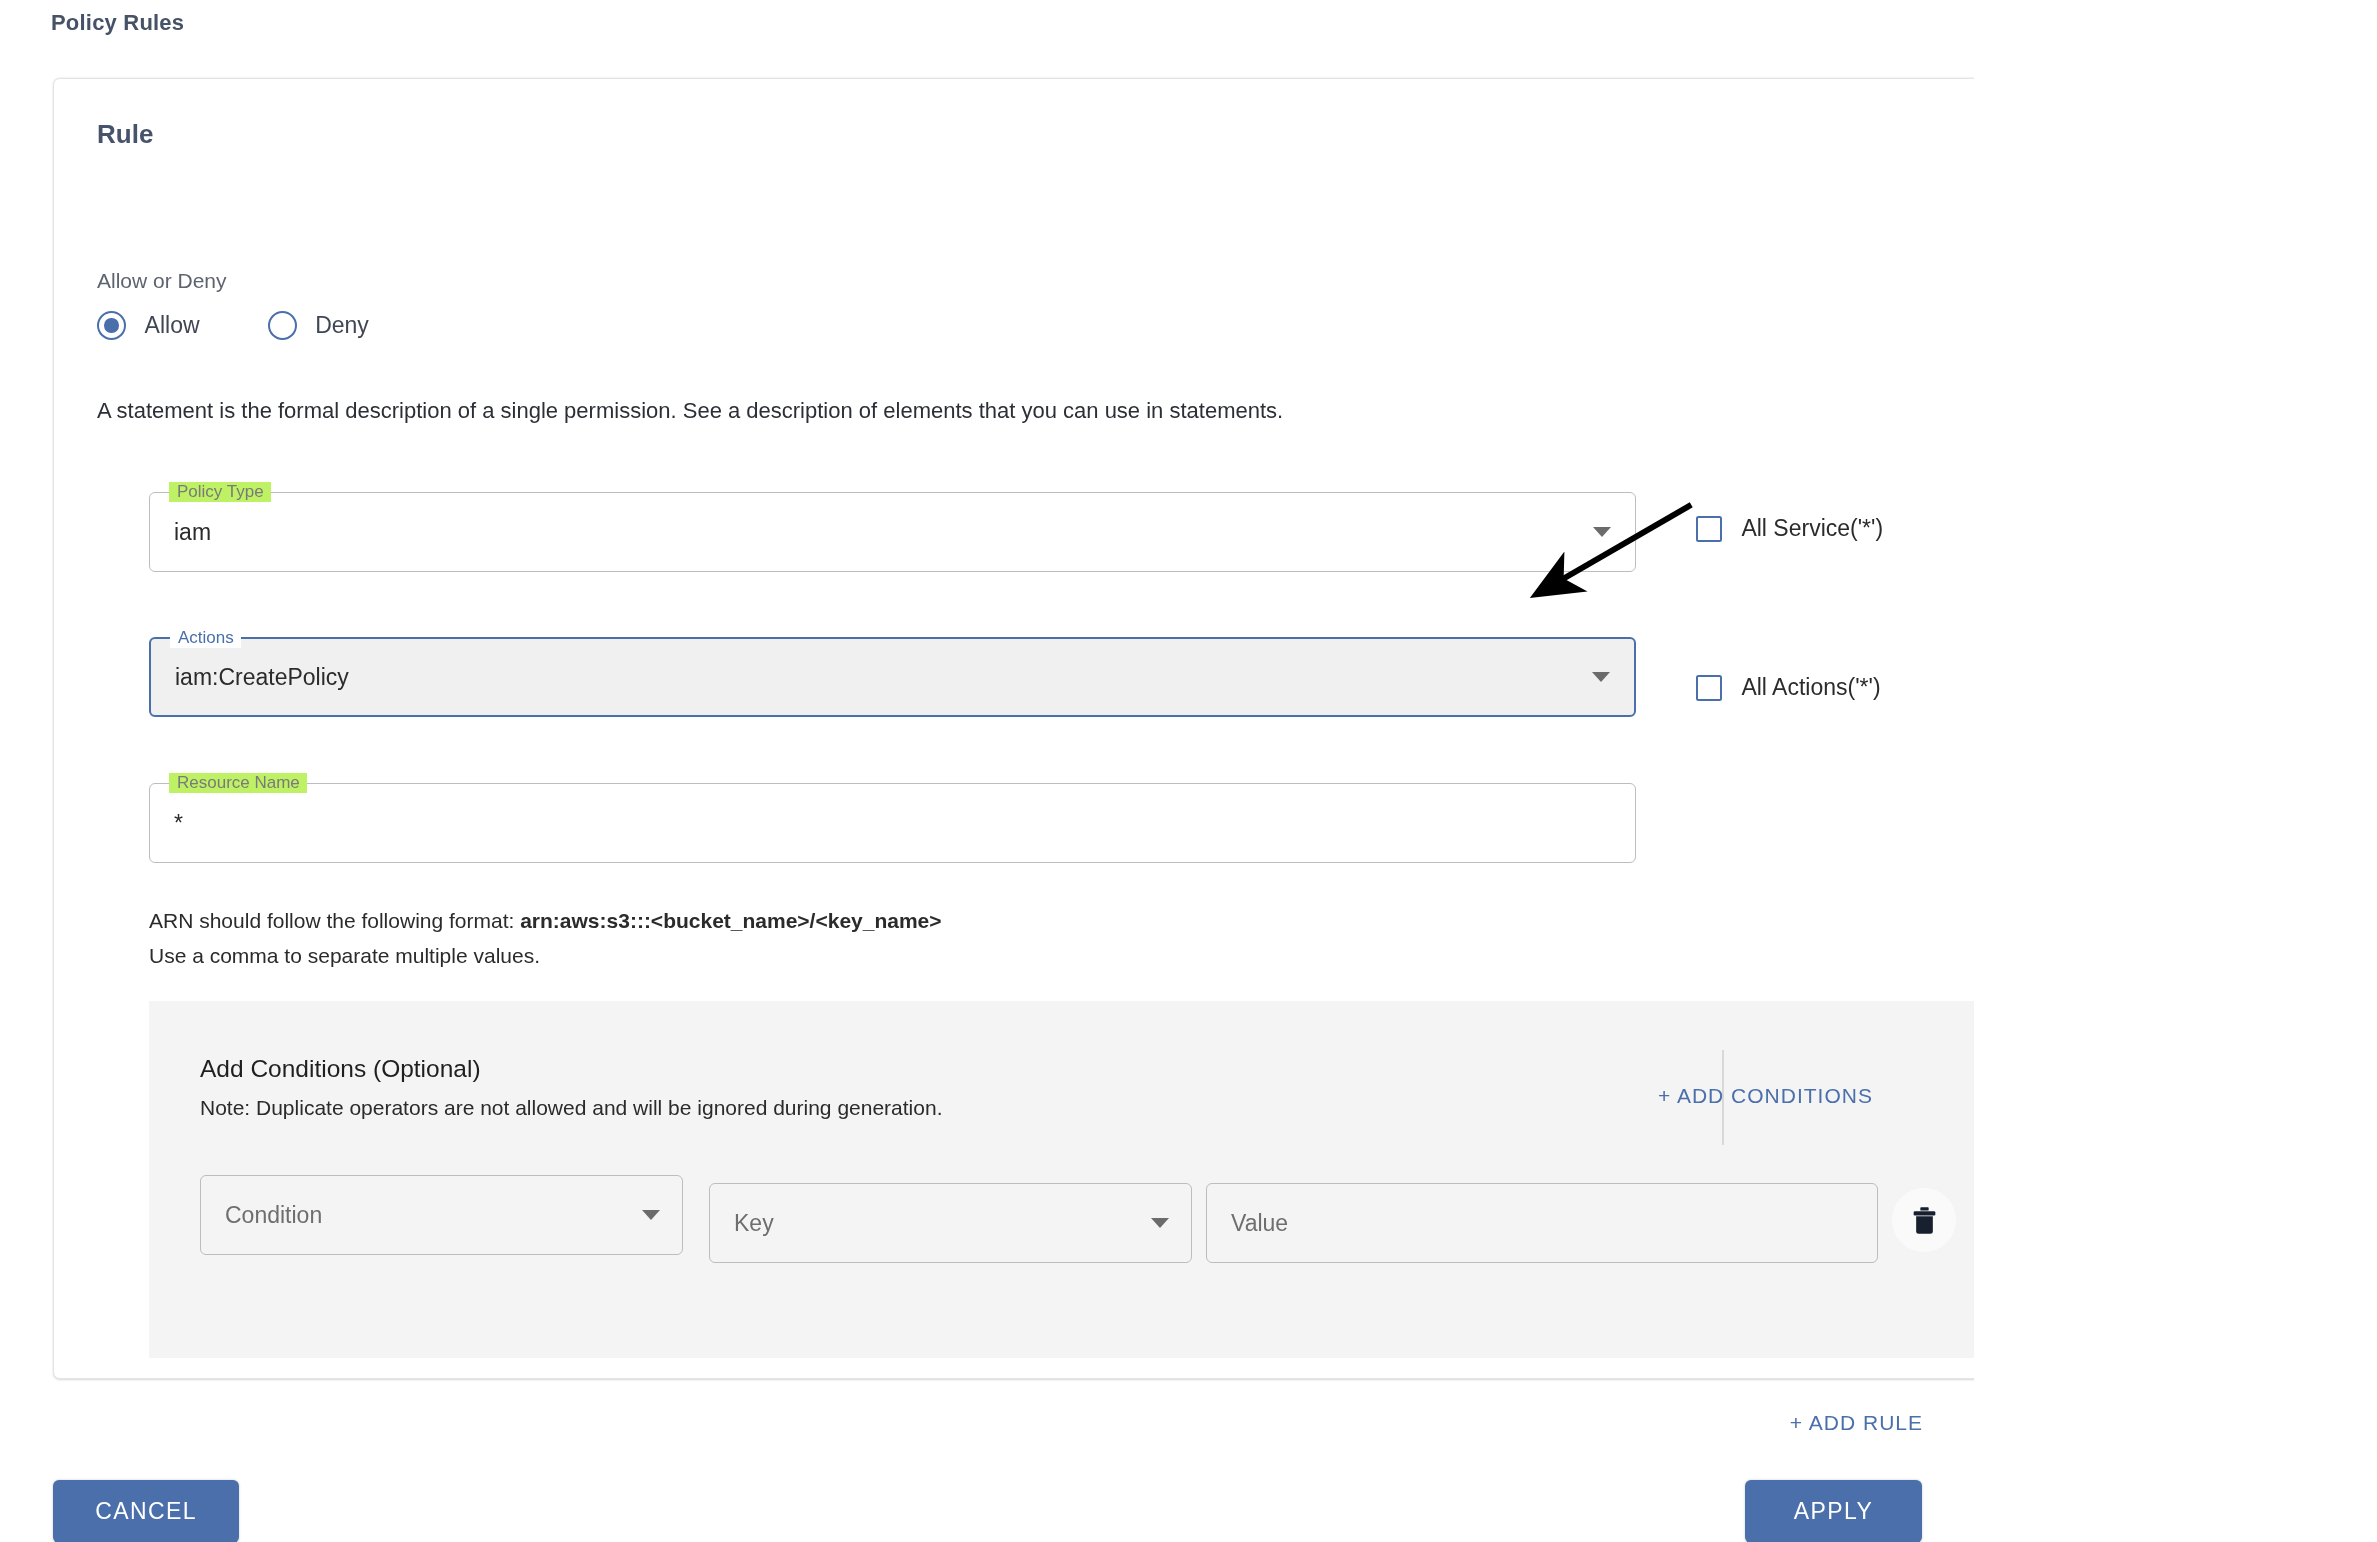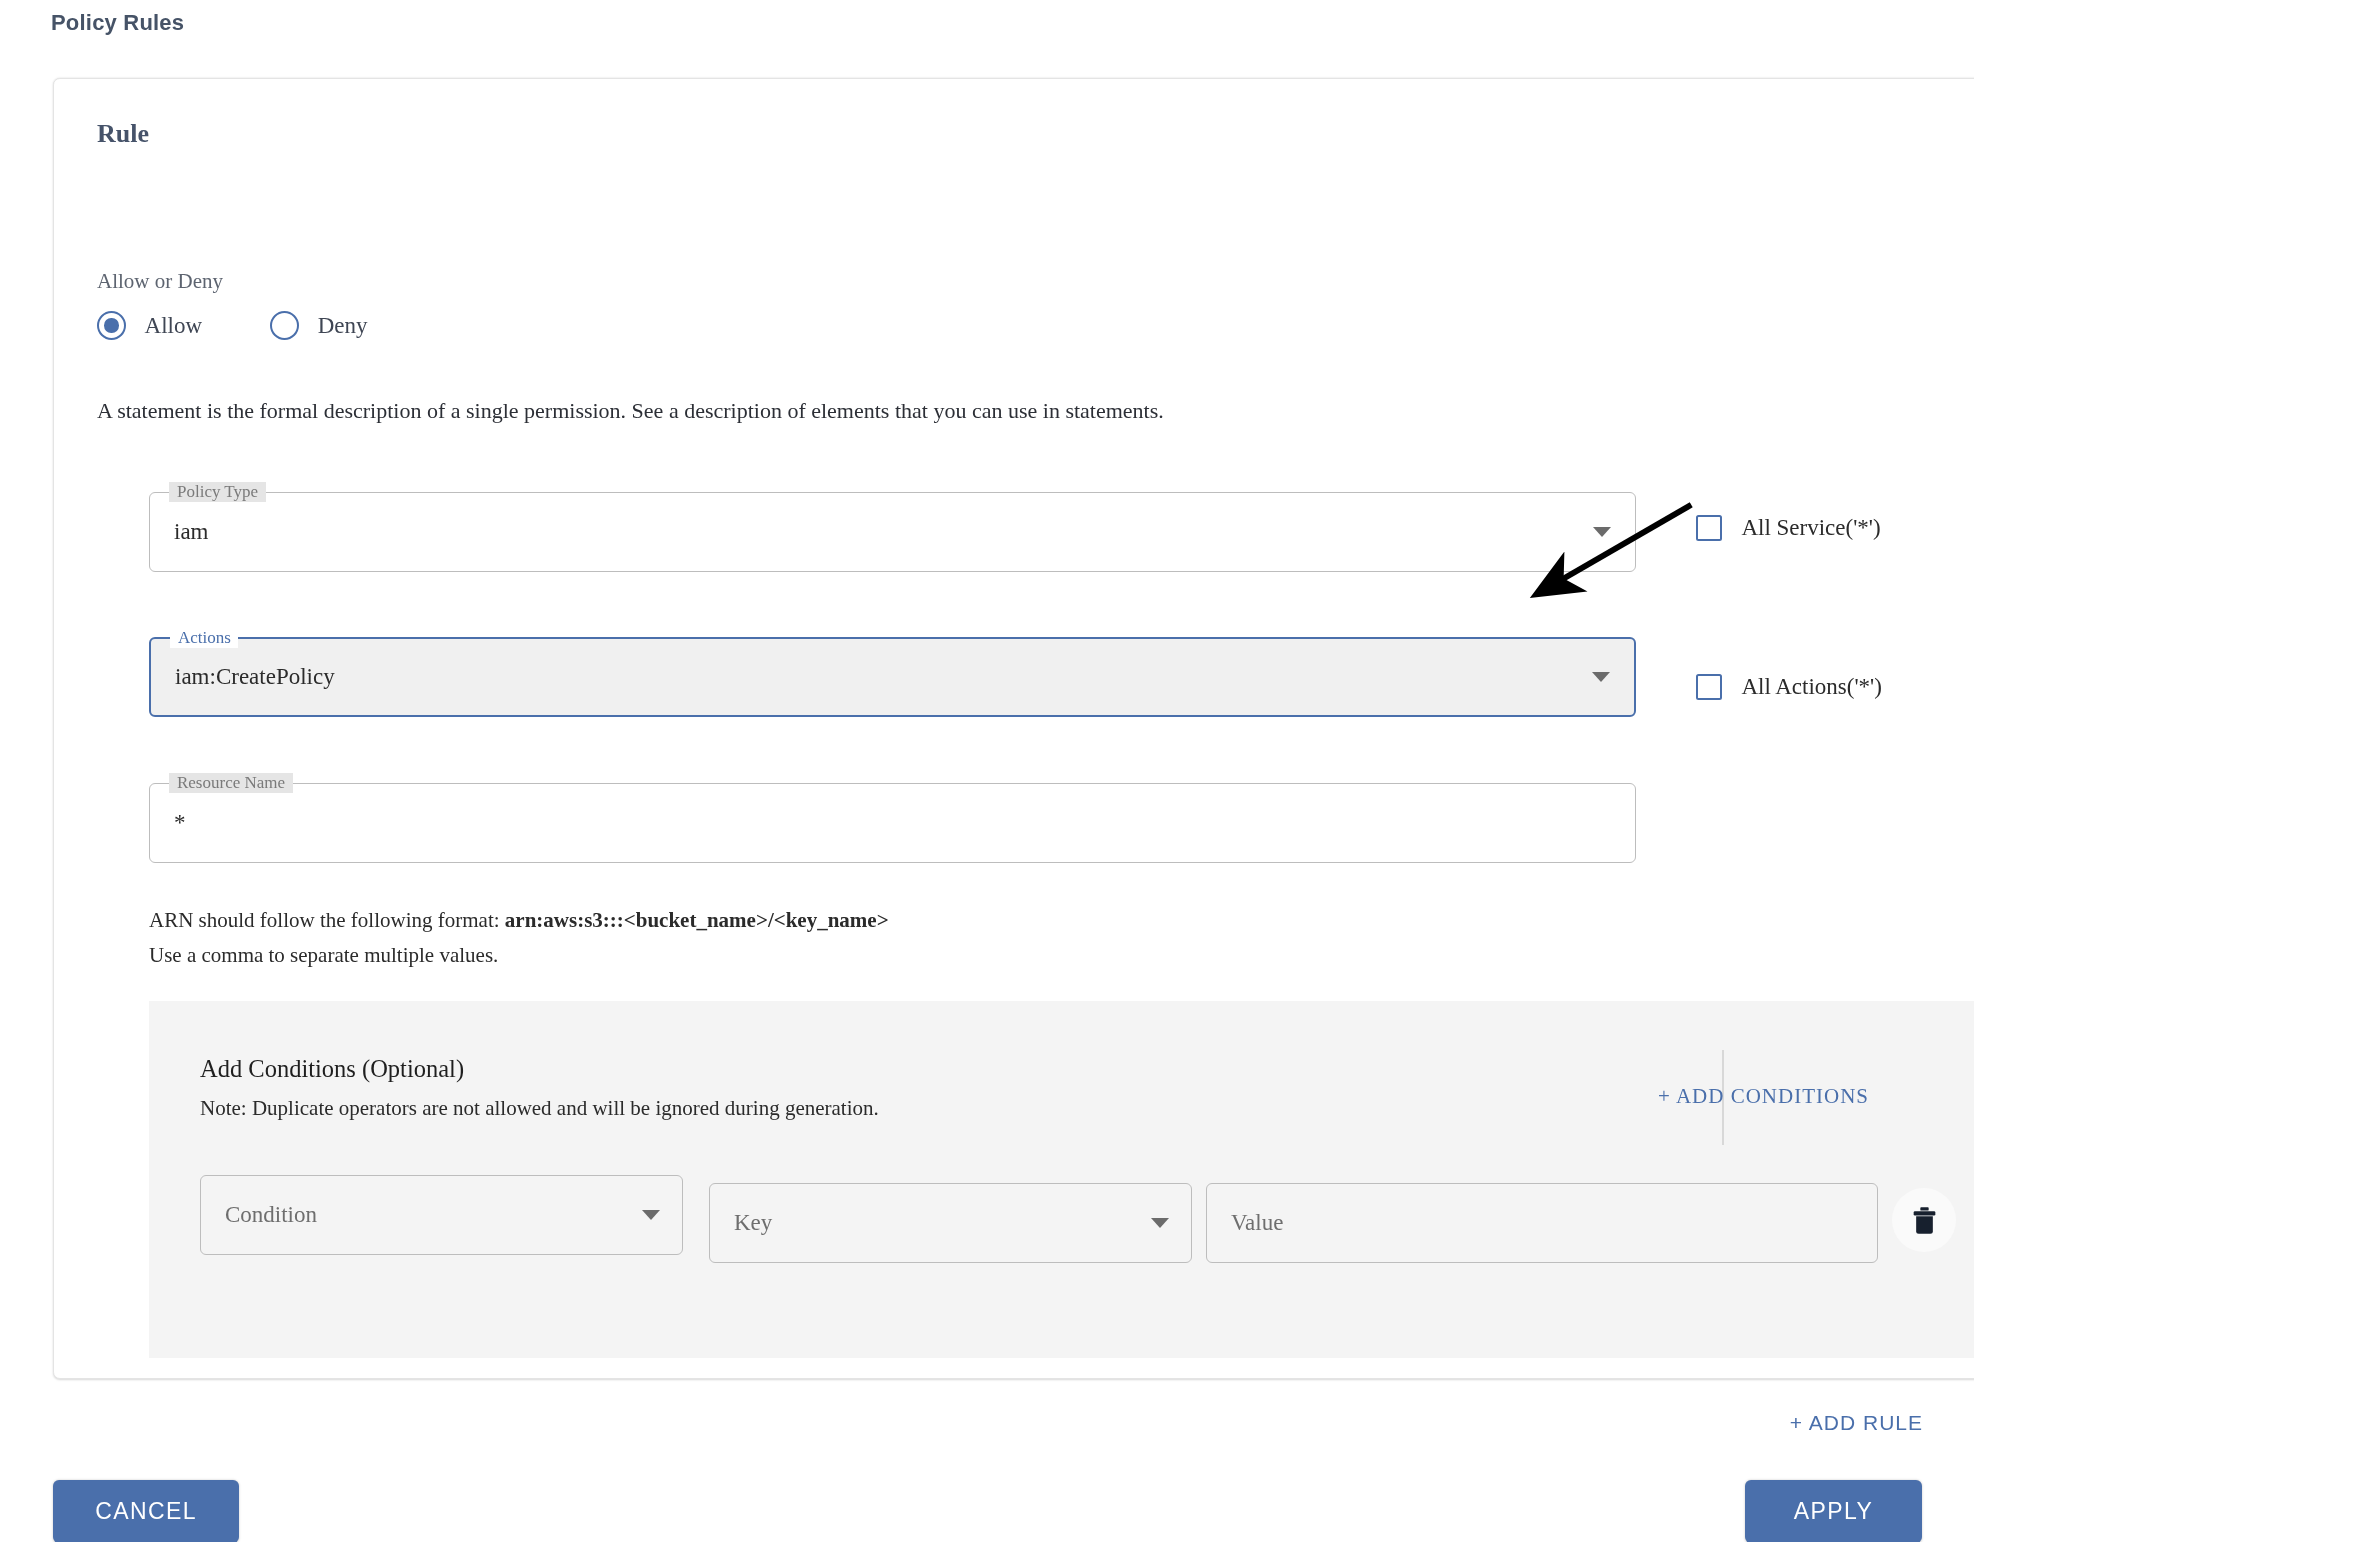--- a/index.html
+++ b/index.html
@@ -28,21 +28,20 @@
 
   
   .rule-card {
     position: absolute;
     left: 53px; top: 78px;
     width: 2288px; height: 1301px;
     background: #ffffff;
     border: 0.8px solid #e4e4e4;
     border-radius: 6.8px;
     box-shadow: 0 0.8px 2.5px rgba(0,0,0,.10), 0 0.8px 1.7px rgba(0,0,0,.06);
-    font-family: Liberation Serif, serif;
   }
   .rule-heading {
     position: absolute;
     left: 43px; top: 40px;
     font-size: 26px;
     font-weight: bold;
     color: #46536a;
   }
   .collapse-chevron {
     position: absolute;
@@ -103,21 +102,21 @@
   .ofield {
     position: absolute;
     border: 0.8px solid #bdbdbd;
     border-radius: 6px;
     background: #ffffff;
   }
   .ofield .legend {
     position: absolute;
     top: -11px; left: 19.4px;
     padding: 0 7.6px;
-    background: #e5e5e5;
+    background: #bef264;
     font-size: 17px;
     color: #7a7a7a;
     line-height: 20px;
   }
   .ofield .val {
     position: absolute;
     left: 24px;
     top: 50%;
     transform: translateY(-50%);
     font-size: 23px;

